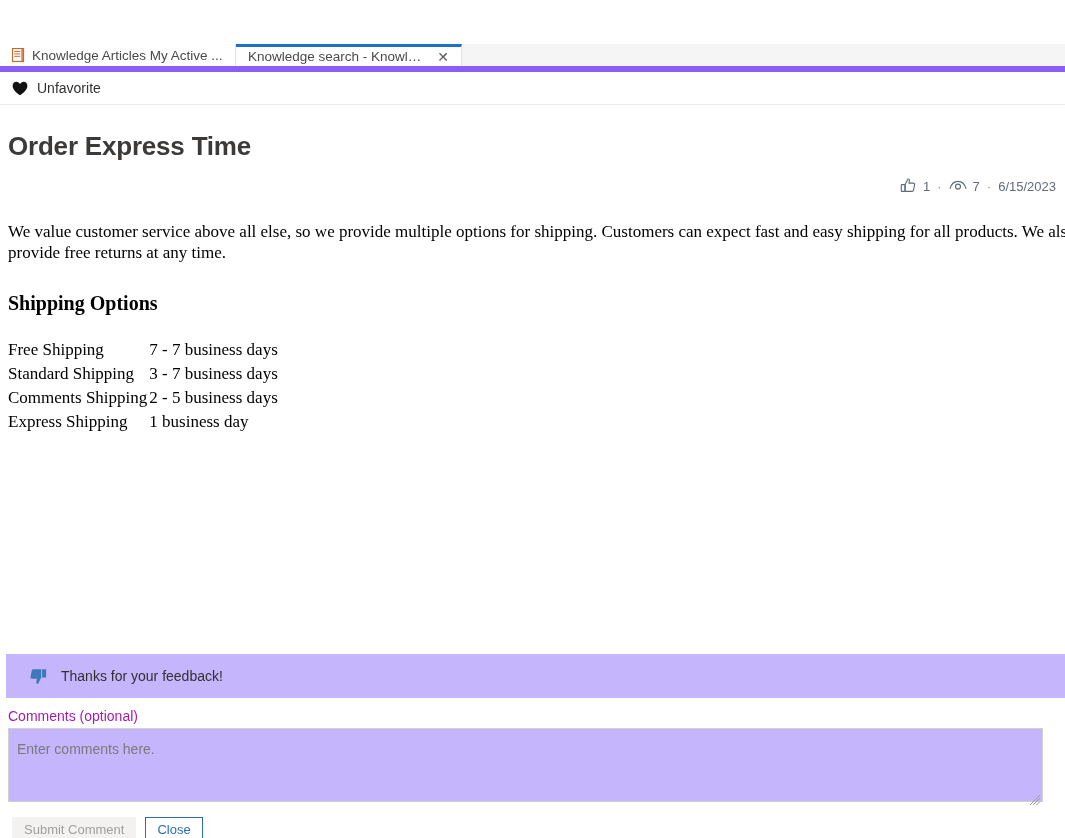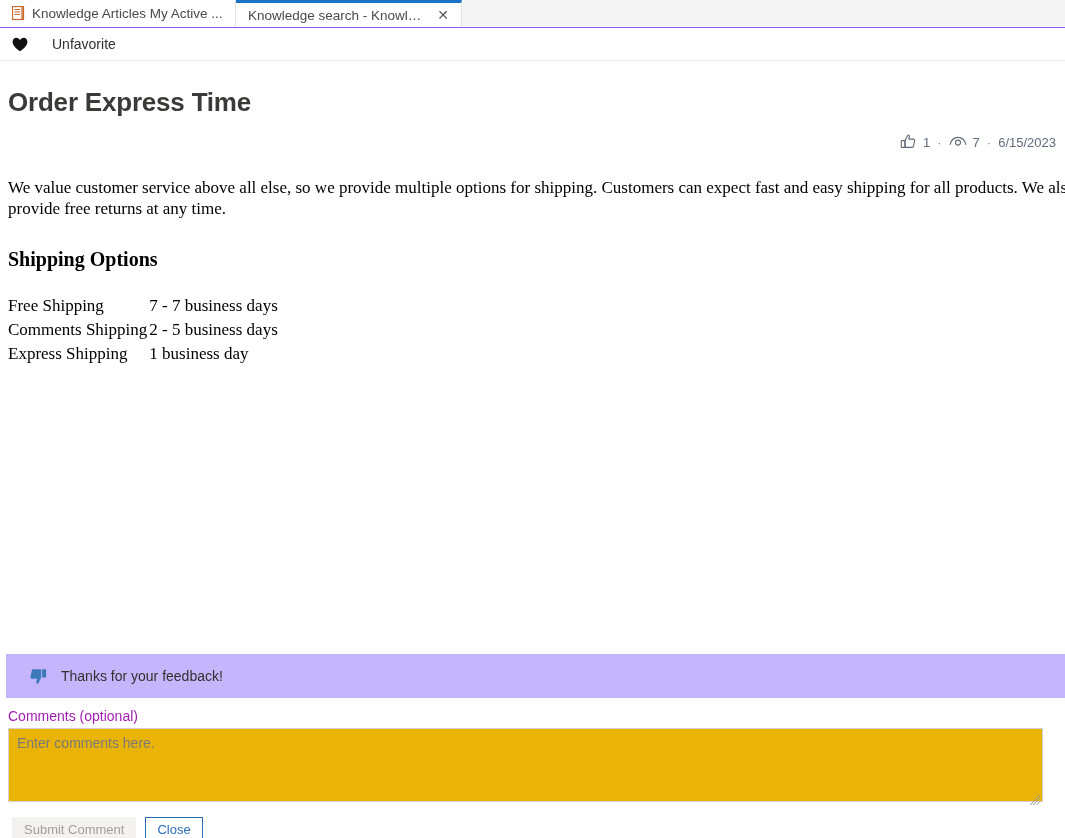--- a/index.html
+++ b/index.html
@@ -11,21 +11,22 @@
     overflow: hidden;
   }
 
   
   .tabstrip {
     position: relative;
     height: 28px;
     background: #f5f5f5;
     display: flex;
     align-items: stretch;
-    border-bottom: 1px solid #8b5cf6;
+    border-bottom: 6px solid #8b5cf6;
+    margin-top: 44px;
   }
   .tab {
     display: flex;
     align-items: center;
     gap: 7px;
     padding: 0 10px 0 12px;
     font-size: 13.5px;
     color: #4a4a4a;
     white-space: nowrap;
     position: relative;
@@ -63,21 +64,21 @@
     height: 33px;
     display: flex;
     align-items: center;
     padding-left: 4px;
     border-bottom: 1px solid #edebe9;
     background: #ffffff;
   }
   .cmd-item {
     display: flex;
     align-items: center;
-    gap: 24px;
+    gap: 9px;
     padding: 4px 8px;
     cursor: pointer;
     font-size: 14px;
     color: #323130;
   }
   .heart-icon { width: 16px; height: 15px; display:block; }
 
   
   .article {
     padding: 0 0 0 8px;
@@ -167,25 +168,25 @@
   }
   .comments-label {
     font-size: 14px;
     color: #a21caf;
     margin-bottom: 4px;
   }
   .comments-box {
     width: 1035px;
     height: 74px;
     border: 1px solid #d2d0ce;
-    background: #eab308;
+    background: #c4b5fd;
     font-family: "Liberation Sans", sans-serif;
     font-size: 14px;
     color: #605e5c;
-    padding: 6px 8px;
+    padding: 12px 8px;
     resize: none;
     outline: none;
     overflow: hidden;
   }
   .comments-box::placeholder { color: #7a7a7a; }
   .resize-grip {
     position: absolute;
     right: 12px;
     top: 86px;
     width: 12px; height: 12px;
@@ -278,20 +279,24 @@
 
     <h2 class="body-h2">Shipping Options</h2>
 
     <table class="ship-table">
       <tbody>
         <tr>
           <td class="col-name">Free Shipping</td>
           <td class="col-dur">7 - 7 business days</td>
         </tr>
         <tr>
+          <td class="col-name">Standard Shipping</td>
+          <td class="col-dur">3 - 7 business days</td>
+        </tr>
+        <tr>
           <td class="col-name">Comments Shipping</td>
           <td class="col-dur">2 - 5 business days</td>
         </tr>
         <tr>
           <td class="col-name">Express Shipping</td>
           <td class="col-dur">1 business day</td>
         </tr>
       </tbody>
     </table>
   </div>

